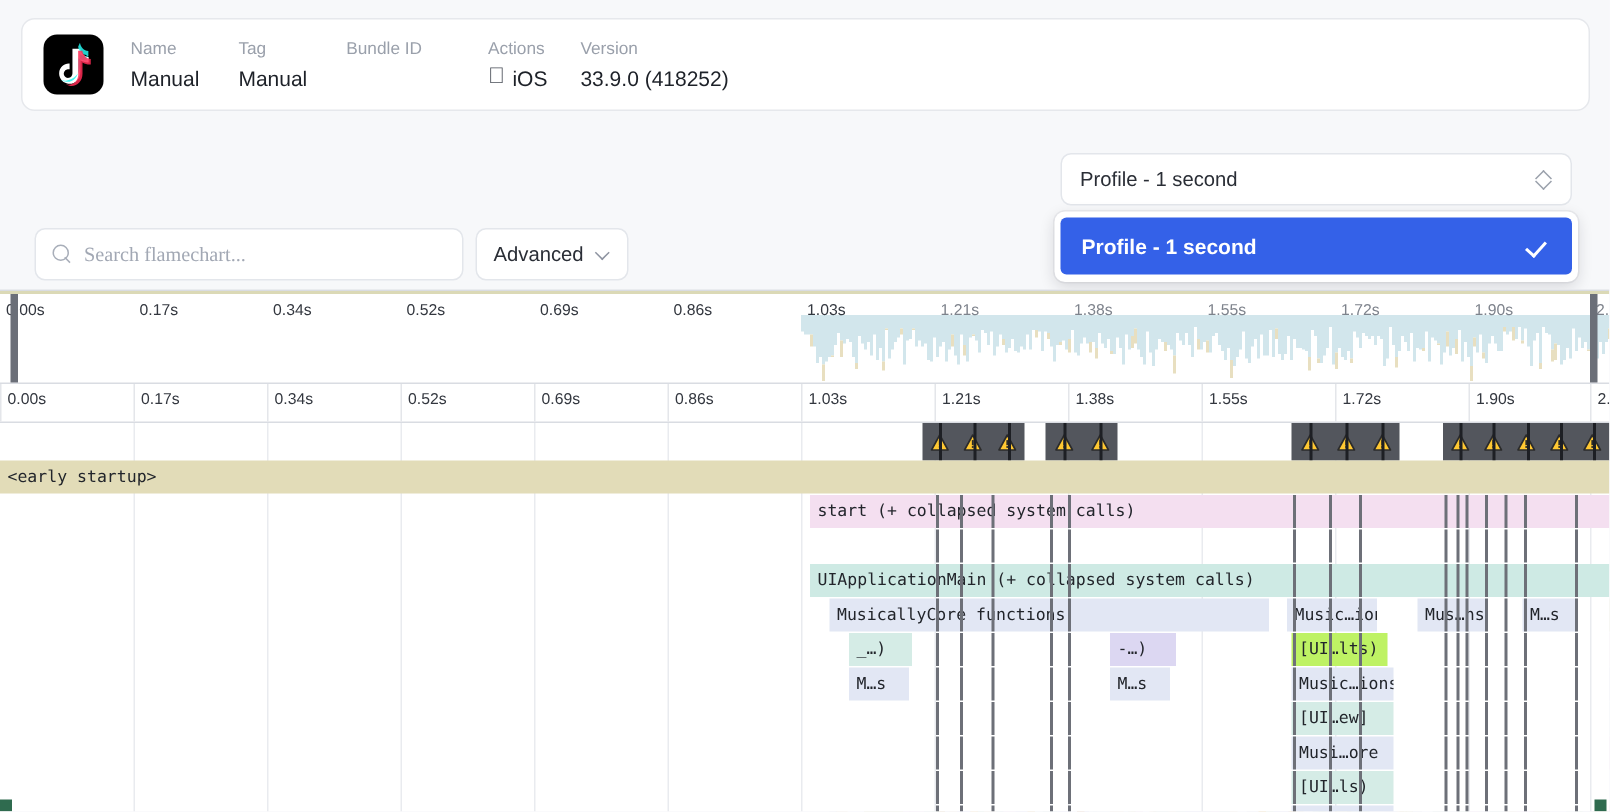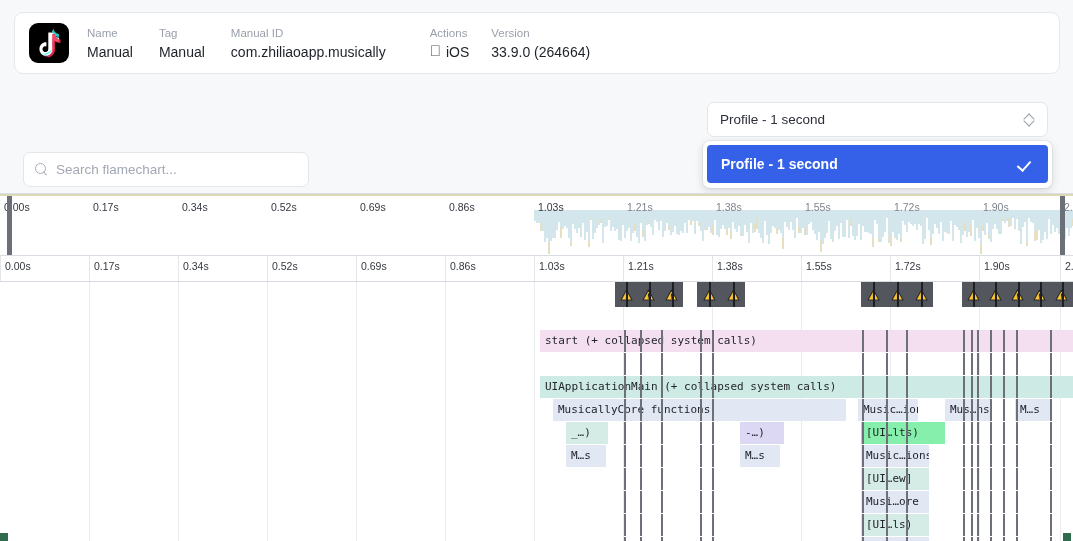--- a/index.html
+++ b/index.html
@@ -60,21 +60,21 @@
   .search-icon { width: 13px; height: 13px; position: relative; flex: 0 0 auto; }
   .search-icon::before {
     content:""; position:absolute; left:0; top:0; width: 9px; height: 9px;
     border: 1.4px solid #a8aeb9; border-radius: 50%;
   }
   .search-icon::after {
     content:""; position:absolute; left:8px; top:8px; width: 5px; height: 1.4px;
     background: #a8aeb9; transform: rotate(45deg); transform-origin: left center;
   }
   .search-input { border: none; outline: none; font-size: 13.5px; color: #2a2e36; width: 100%;
-    font-family: Liberation Sans, sans-serif; background: transparent; }
+    font-family: Liberation Serif, serif; background: transparent; }
   .search-input::placeholder { color: #a2a8b4; }
 
   .minmax-box {
     width: 162px; height: 35px; background: #fff; border: 1px solid #e3e6eb; border-radius: 7px;
     display: flex; align-items: center; padding: 0 11px;
   }
   .minmax-input { border: none; outline: none; font-size: 13.5px; color: #2a2e36; flex: 1; min-width: 0;
     font-family: "Liberation Sans", sans-serif; background: transparent; }
   .minmax-input::placeholder { color: #a2a8b4; }
   .unit { font-size: 11.5px; color: #a2a8b4; margin-left: 4px; }
@@ -187,43 +187,46 @@
     <div class="meta-group">
       <div class="meta-col">
         <span class="meta-label">Name</span>
         <span class="meta-value">Manual</span>
       </div>
       <div class="meta-col">
         <span class="meta-label">Tag</span>
         <span class="meta-value">Manual</span>
       </div>
       <div class="meta-col bundle">
-        <span class="meta-label">Manual ID</span>
-        <span class="meta-value">com.zhiliaoapp.musically</span>
+        <span class="meta-label">Bundle ID</span>
       </div>
       <div class="meta-col platform">
         <span class="meta-label">Actions</span>
         <span class="meta-value platform-value">
           <span class="apple-glyph"></span>
           <span>iOS</span>
         </span>
       </div>
       <div class="meta-col">
         <span class="meta-label">Version</span>
-        <span class="meta-value">33.9.0 (264664)</span>
+        <span class="meta-value">33.9.0 (418252)</span>
       </div>
     </div>
 
   </div>
 
 
   <div class="toolbar">
     <div class="search-box">
       <span class="search-icon"></span>
       <input class="search-input" type="text" placeholder="Search flamechart..." style="">
+    </div>
+    <div class="advanced-btn">
+      <span>Advanced</span>
+      <span class="chev"></span>
     </div>
   </div>
 
   <div class="select-box">
     <span class="select-value">Profile - 1 second</span>
     <span class="updown"></span>
   </div>
 
   <div class="dropdown">
     <div class="dd-item selected">
@@ -715,20 +718,23 @@
             <span class="warn-tri">
               <svg width="13" height="12" viewBox="0 0 13 12">
                 <path d="M6.5 1 12 11H1z" fill="#ffc832" stroke="#2b2b2b" stroke-width="1.1" stroke-linejoin="round"></path>
                 <rect x="5.9" y="4.4" width="1.2" height="3.4" fill="#2b2b2b"></rect>
                 <rect x="5.9" y="8.4" width="1.2" height="1.2" fill="#2b2b2b"></rect>
               </svg>
             </span>
             <div class="warn-tick" style="left: 100px;"></div>
           </div>
         </div>
+        <div class="row" style="top: 25px;">
+          <div class="frame" style="left: 0px; width: 1073px; background: rgb(226, 220, 184);"><span>&lt;early startup&gt;</span></div>
+        </div>
         <div class="row" style="top: 48px;">
           <div class="frame" style="left: 540px; width: 533px; background: rgb(244, 223, 240);"><span>start (+ collapsed system calls)</span></div>
           <div class="tickmark" style="left: 624px;"></div>
           <div class="tickmark" style="left: 640px;"></div>
           <div class="tickmark" style="left: 661px;"></div>
           <div class="tickmark" style="left: 700px;"></div>
           <div class="tickmark" style="left: 712px;"></div>
           <div class="tickmark" style="left: 862px;"></div>
           <div class="tickmark" style="left: 886px;"></div>
           <div class="tickmark" style="left: 906px;"></div>
@@ -968,21 +974,21 @@
           <div class="frame" style="left: 599.094px; width: 2.198px; background: rgb(220, 215, 242); top: 0px; height: 22px; z-index: -1;"></div>
           <div class="frame" style="left: 594.709px; width: 4.385px; background: rgb(207, 233, 214); top: 0px; height: 22px; z-index: -1;"></div>
           <div class="frame" style="left: 591.773px; width: 2.936px; background: rgb(213, 236, 230); top: 0px; height: 22px; z-index: -1;"></div>
           <div class="frame" style="left: 583.266px; width: 8.507px; background: rgb(244, 223, 240); top: 0px; height: 22px; z-index: -1;"></div>
           <div class="frame" style="left: 575.704px; width: 7.562px; background: rgb(255, 255, 255); top: 0px; height: 22px; z-index: -1;"></div>
           <div class="frame" style="left: 570.491px; width: 5.213px; background: rgb(207, 233, 214); top: 0px; height: 22px; z-index: -1;"></div>
           <div class="frame" style="left: 560.823px; width: 9.668px; background: rgb(207, 233, 214); top: 0px; height: 22px; z-index: -1;"></div>
           <div class="frame" style="left: 553px; width: 7.823px; background: rgb(220, 215, 242); top: 0px; height: 22px; z-index: -1;"></div>
           <div class="frame" style="left: 566px; width: 42px; background: rgb(213, 236, 230);"><span>_…)</span></div>
           <div class="frame" style="left: 740px; width: 44px; background: rgb(220, 215, 242);"><span>-…)</span></div>
-          <div class="frame" style="left: 861px; width: 84px; background: #86efac;"><span>[UI…lts)</span></div>
+          <div class="frame" style="left: 861px; width: 64px; background: #bef264;"><span>[UI…lts)</span></div>
           <div class="tickmark" style="left: 624px;"></div>
           <div class="tickmark" style="left: 640px;"></div>
           <div class="tickmark" style="left: 661px;"></div>
           <div class="tickmark" style="left: 700px;"></div>
           <div class="tickmark" style="left: 712px;"></div>
           <div class="tickmark" style="left: 862px;"></div>
           <div class="tickmark" style="left: 886px;"></div>
           <div class="tickmark" style="left: 906px;"></div>
           <div class="tickmark" style="left: 963px;"></div>
           <div class="tickmark" style="left: 971px;"></div>

